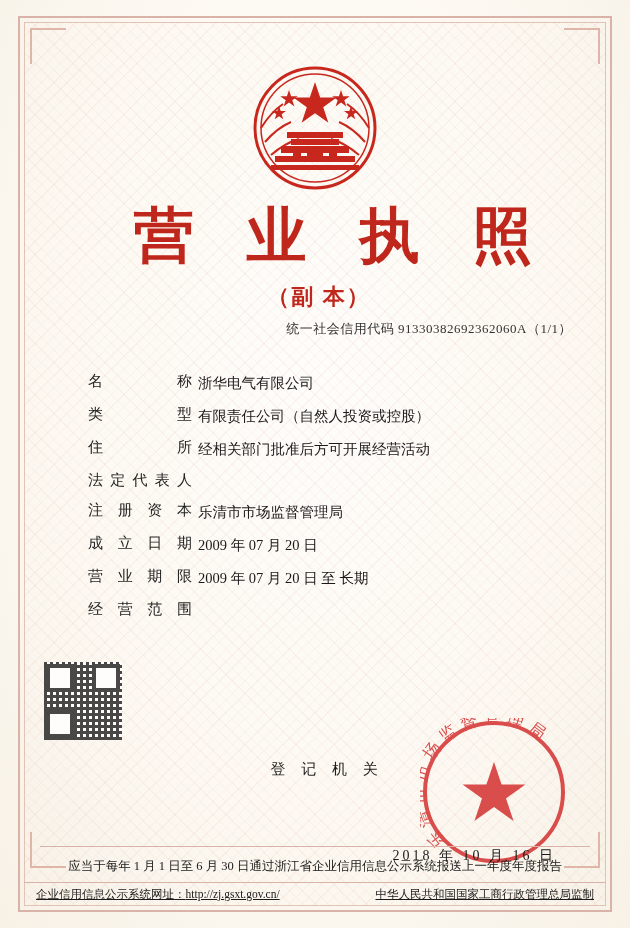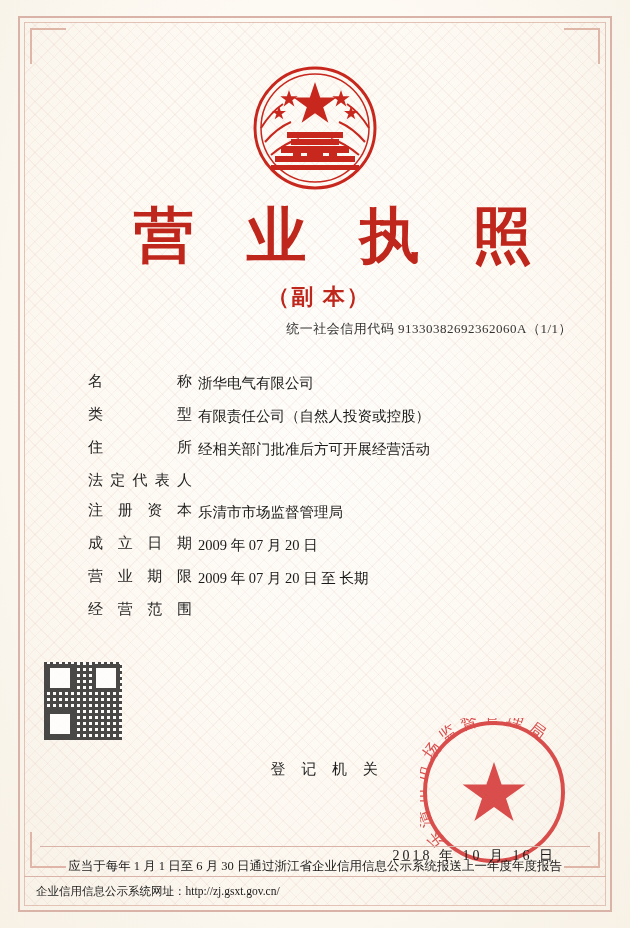--- a/index.html
+++ b/index.html
@@ -129,26 +129,27 @@
   }
 
   .notice{
     position:absolute;left:40px;right:40px;top:846px;
     text-align:center;font-size:12.5px;color:#1a1a1a;
     border-top:1px solid #d9b3a7;
     padding-top:11px;
     letter-spacing:0;
   }
   .footer{
-    position:absolute;left:24px;right:24px;bottom:22px;height:30px;
+    position:absolute;left:24px;right:24px;bottom:22px;height:24px;
     border-top:1px solid #d9b3a7;
     display:flex;align-items:center;justify-content:space-between;
     font-size:11.5px;color:#1a1a1a;
     padding:0 12px;
     box-sizing:border-box;
+    text-decoration:underline;
   }
   .footer a{color:#1a1a1a;text-decoration:none;}
 </style>
 </head>
 <body>
 
 <div class="page">
 
   <div class="border-outer"></div>
   <div class="border-inner"></div>
@@ -296,15 +297,16 @@
   </div>
 
   <div class="date-line">2018 年 10 月 16 日</div>
 
   <div class="notice">应当于每年 1 月 1 日至 6 月 30 日通过浙江省企业信用信息公示系统报送上一年度年度报告</div>
 
   <div class="footer">
     <div>
       <span>企业信用信息公示系统网址：</span><a href="#">http://zj.gsxt.gov.cn/</a>
     </div>
+    <div>中华人民共和国国家工商行政管理总局监制</div>
   </div>
 
 </div>
 
 </body></html>

